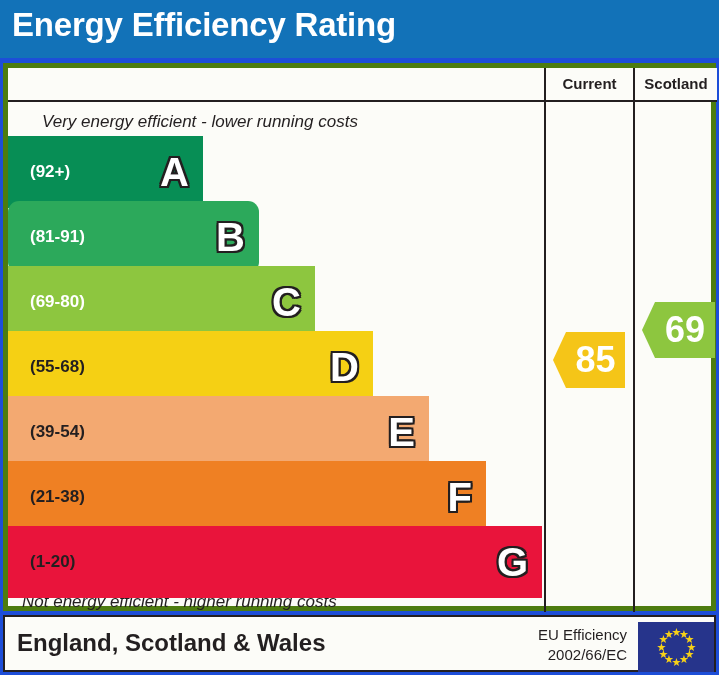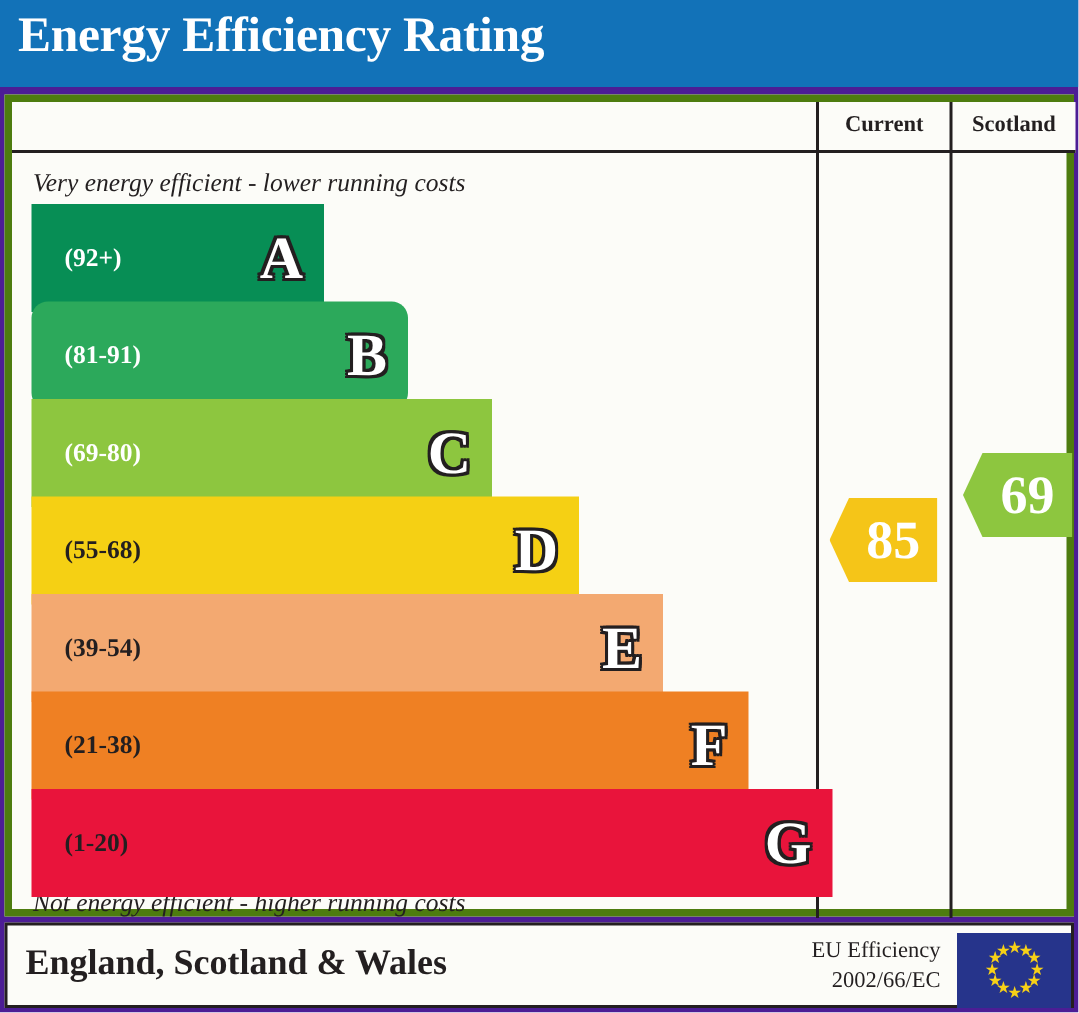--- a/index.html
+++ b/index.html
@@ -9,23 +9,22 @@
   }
   body {
     font-family: "Liberation Sans", sans-serif;
     -webkit-font-smoothing: antialiased;
   }
   #epc {
     position: relative;
     width: 719px;
     height: 675px;
     box-sizing: border-box;
-    background: #4c1d95;
+    background: #1d4ed8;
     overflow: hidden;
-    font-family: Liberation Serif, serif;
   }
 
   
   .title-bar {
     position: absolute;
     left: 0;
     top: 0;
     width: 719px;
     height: 58px;
     background: #1272b8;
@@ -88,34 +87,34 @@
 
   
   .caption {
     position: absolute;
     left: 14px;
     font-size: 17px;
     font-style: italic;
     color: #231f20;
     white-space: nowrap;
   }
-  .caption.top    { top: 44px; }
+  .caption.top    { top: 44px; margin-left: 20px; }
   .caption.bottom { top: 524px; }
 
   
   .bands {
     position: absolute;
     left: 0;
     top: 68px;
     width: 534px;
     height: 450px;
   }
   .band {
     position: absolute;
-    left: 13px;
+    left: 0;
     height: 72px;
     box-sizing: border-box;
   }
   .band-range {
     position: absolute;
     left: 22px;
     top: 50%;
     transform: translateY(-50%);
     font-size: 17px;
     font-weight: bold;

